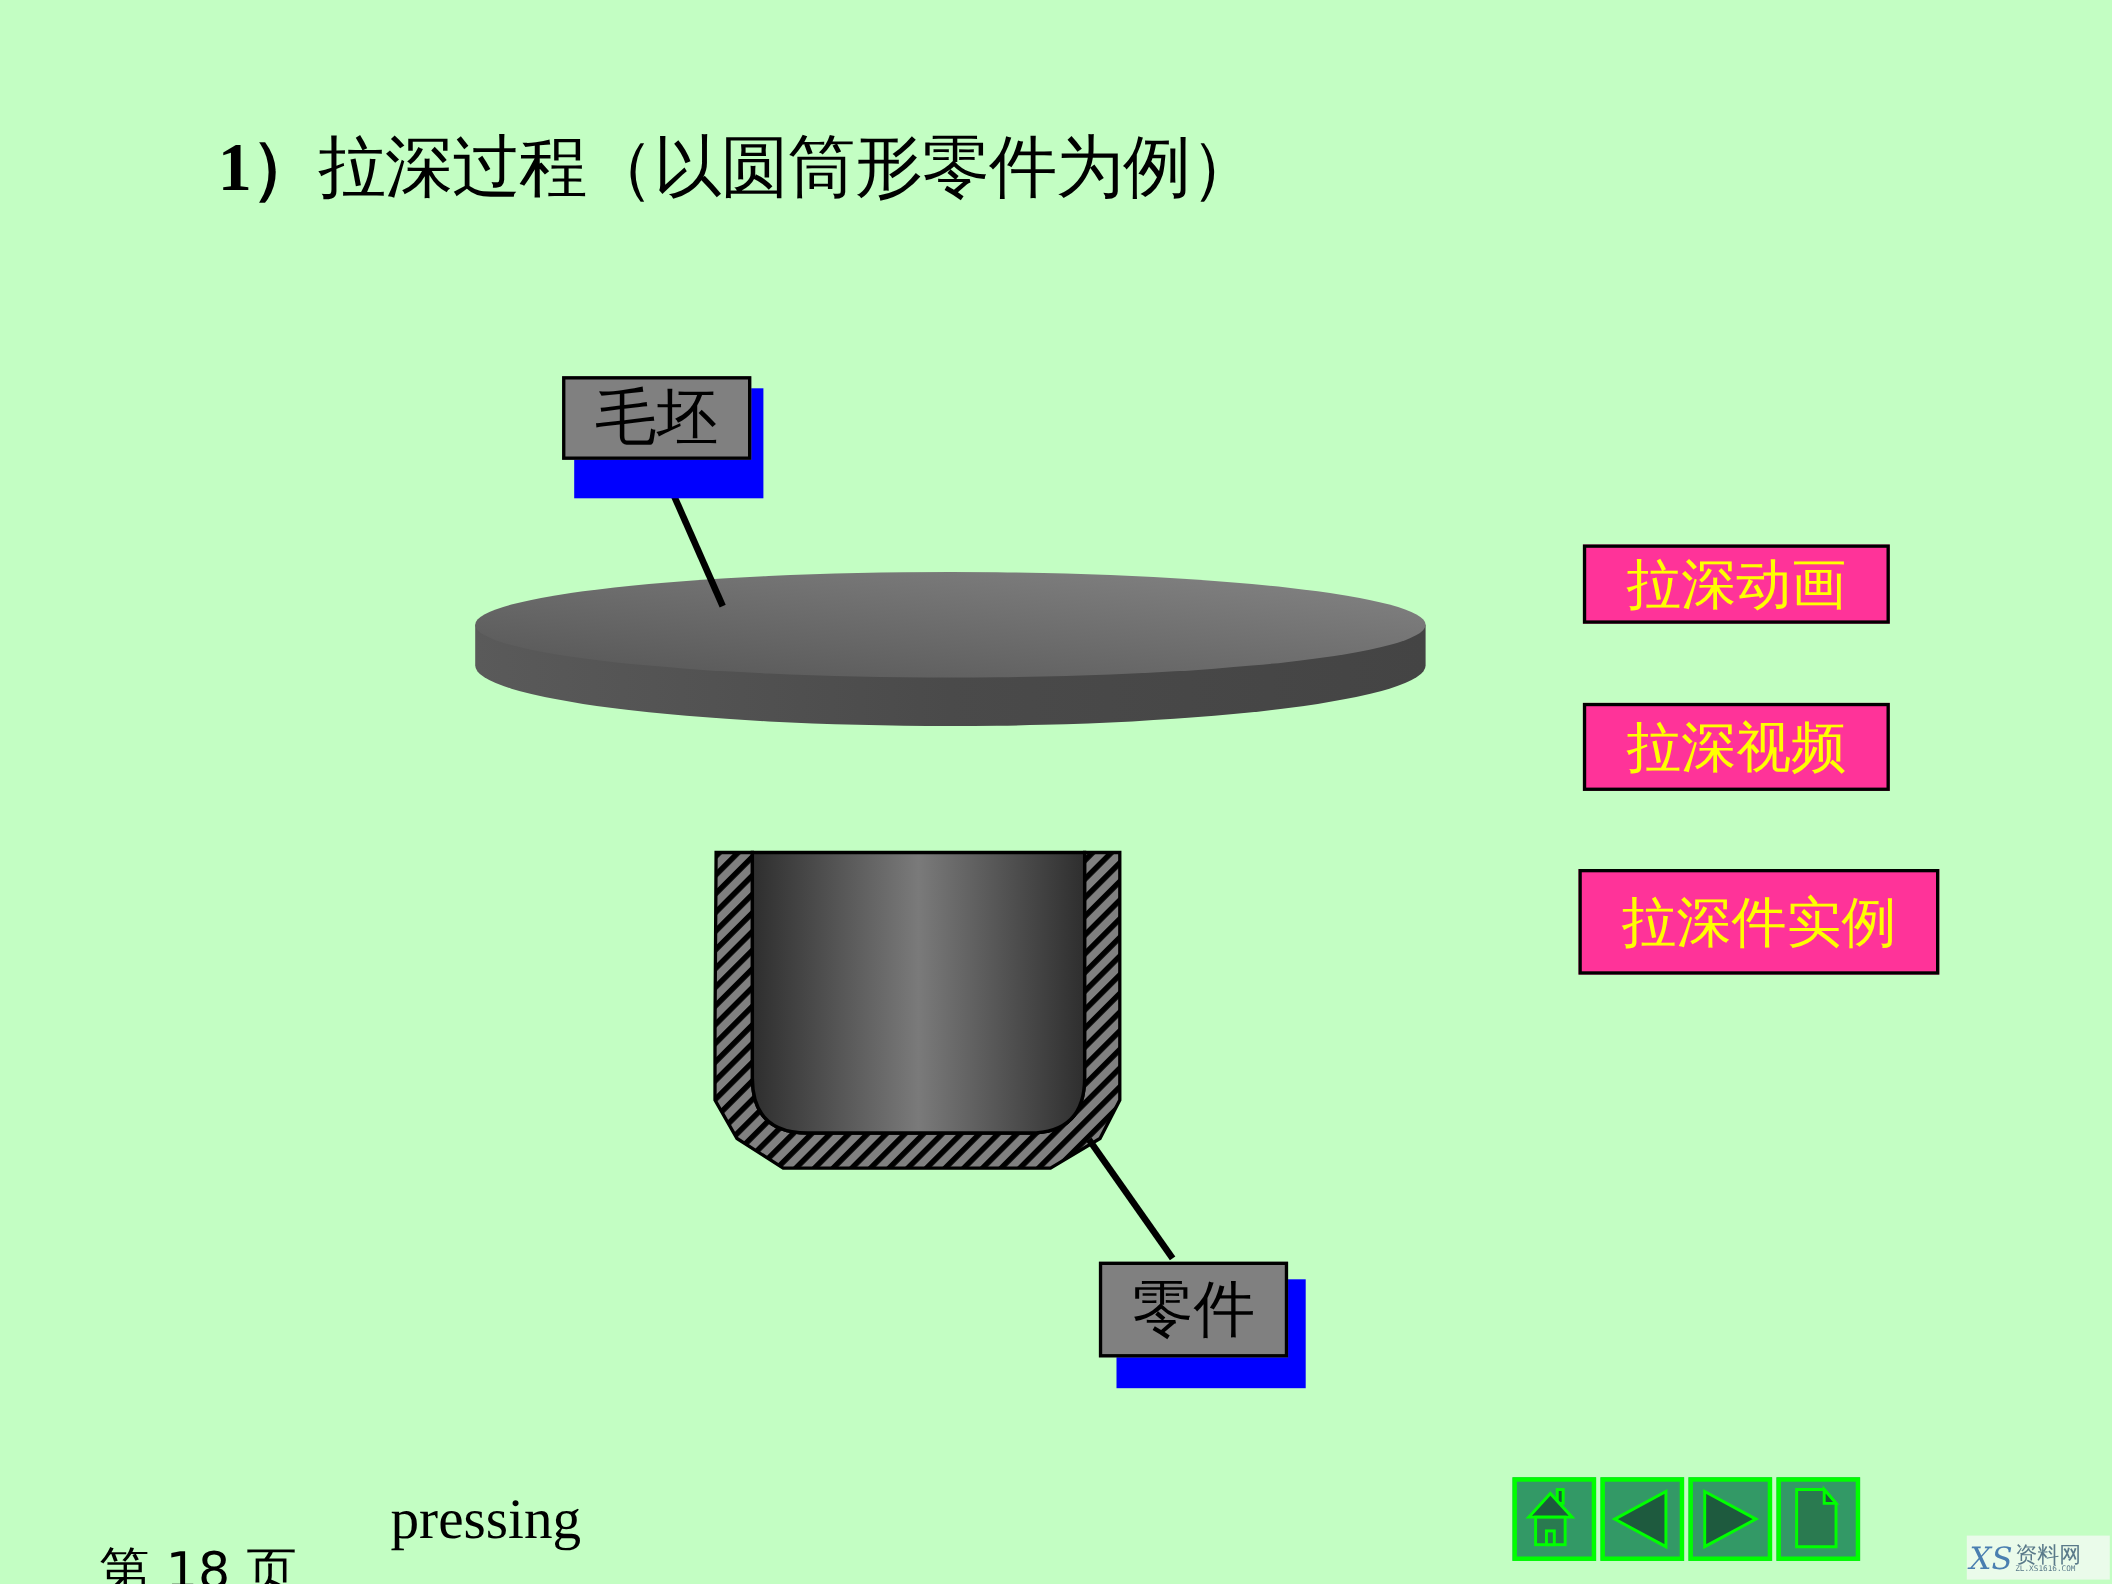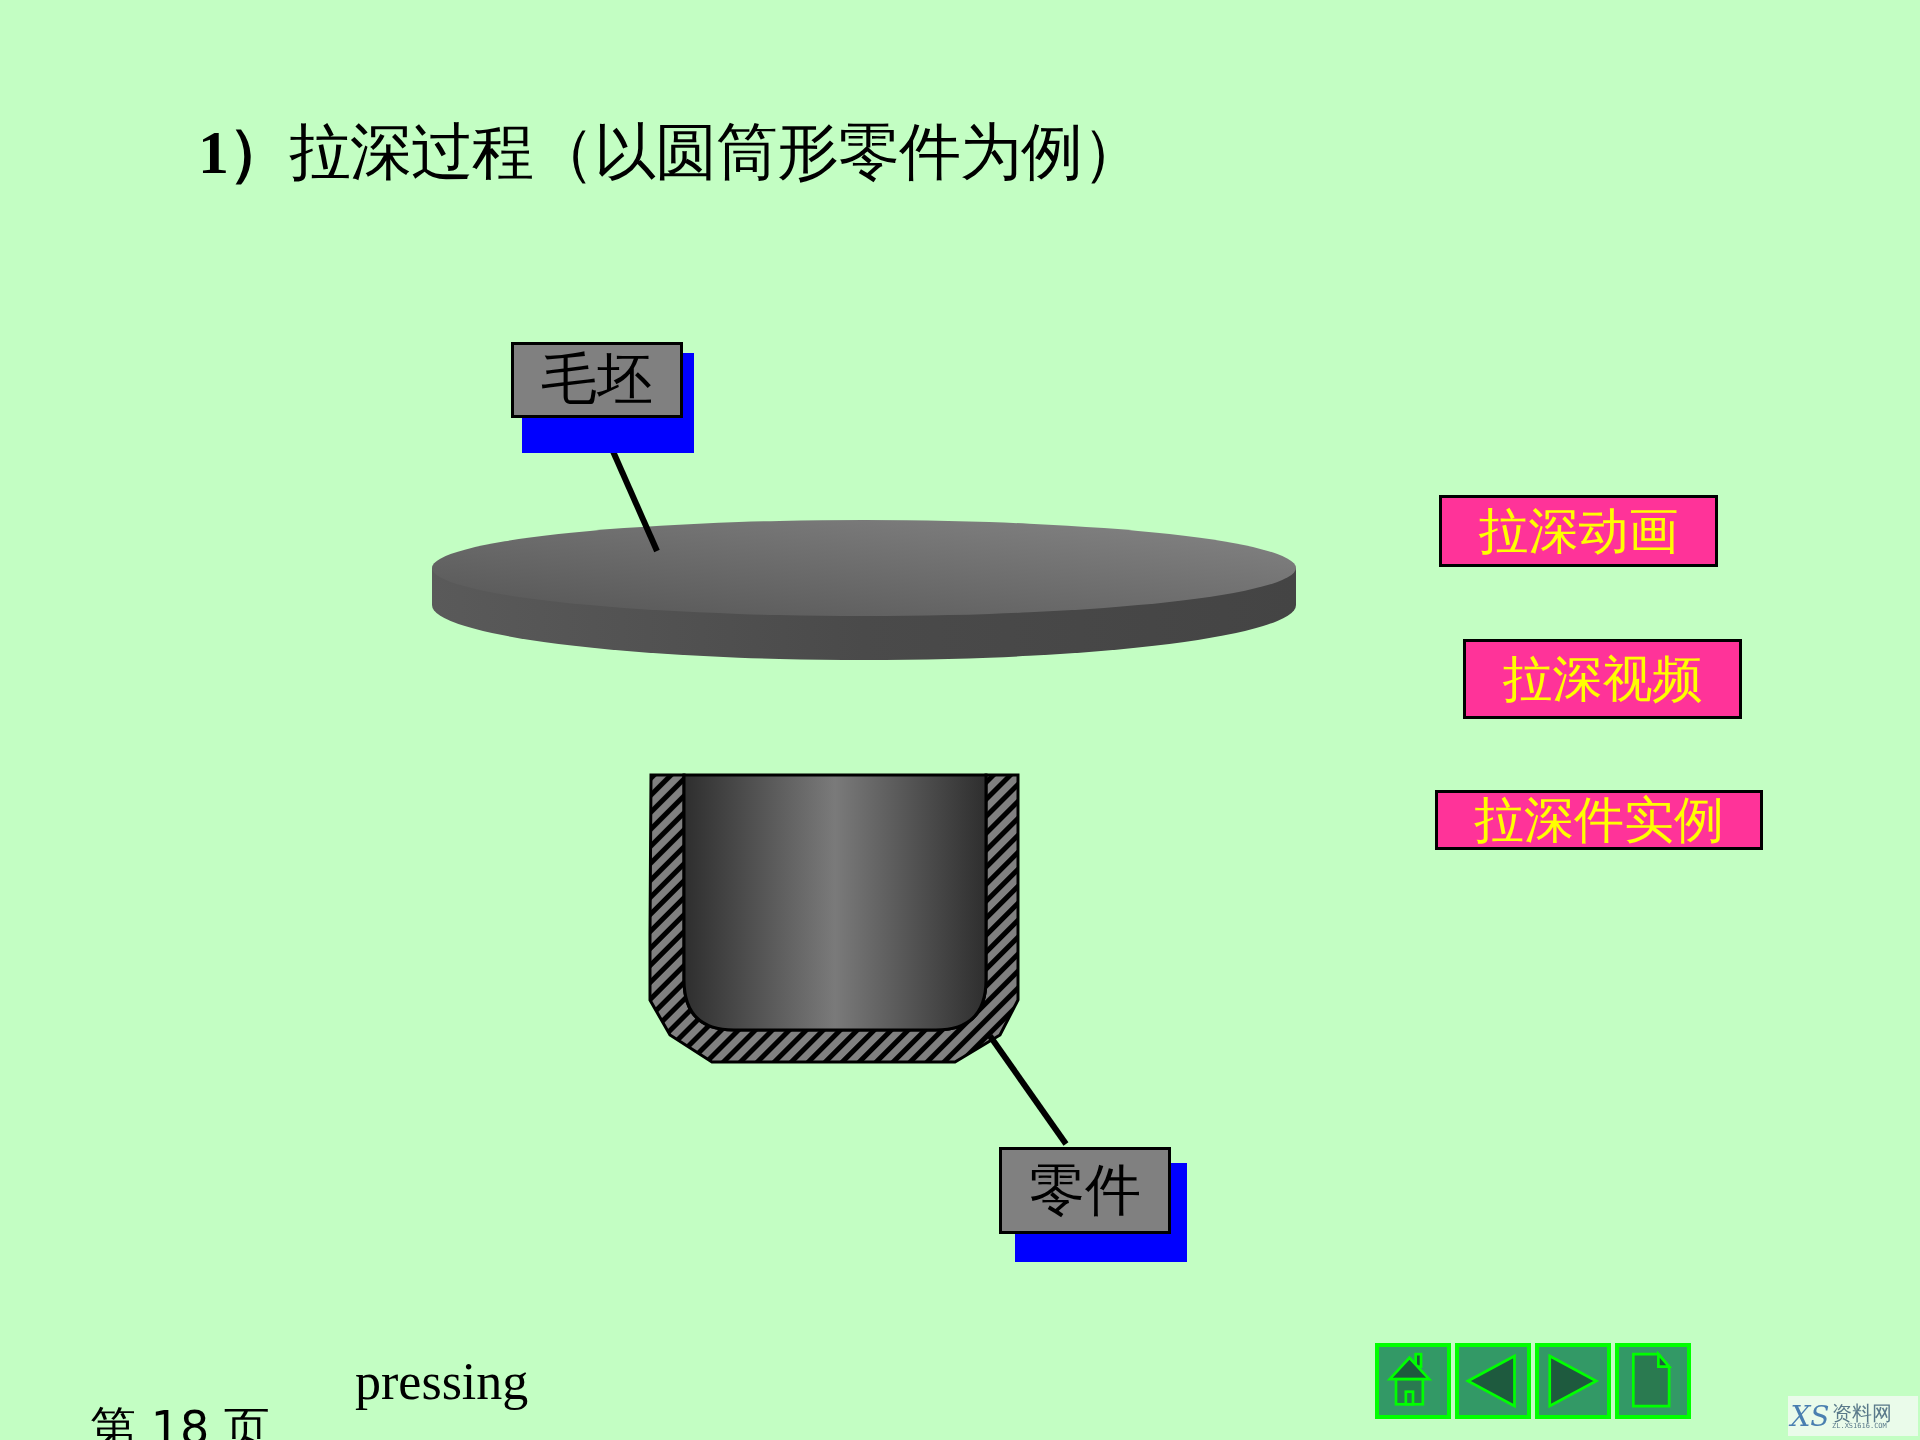--- a/index.html
+++ b/index.html
@@ -104,24 +104,24 @@
 </div>
 
 <div class="callout-shadow" style="left:1015px; top:1163px; width:172px; height:99px;"></div>
 <div class="callout" style="left:999px; top:1147px; width:172px; height:87px;">
   <span>零件</span>
 </div>
 
 <div class="link-btn" style="left:1439px; top:495px; width:279px; height:72px;">
   <span>拉深动画</span>
 </div>
-<div class="link-btn" style="left:1439px; top:639px; width:279px; height:80px;margin-left:24px;">
+<div class="link-btn" style="left:1439px; top:639px; width:279px; height:80px;">
   <span>拉深视频</span>
 </div>
-<div class="link-btn" style="left:1435px; top:790px; width:328px; height:60px;">
+<div class="link-btn" style="left:1435px; top:790px; width:328px; height:96px;">
   <span>拉深件实例</span>
 </div>
 
 <div class="footer-page">
   <span>第</span>
   <span class="pn">18</span>
   <span>页</span>
 </div>
 <div class="footer-sub">pressing</div>
 

